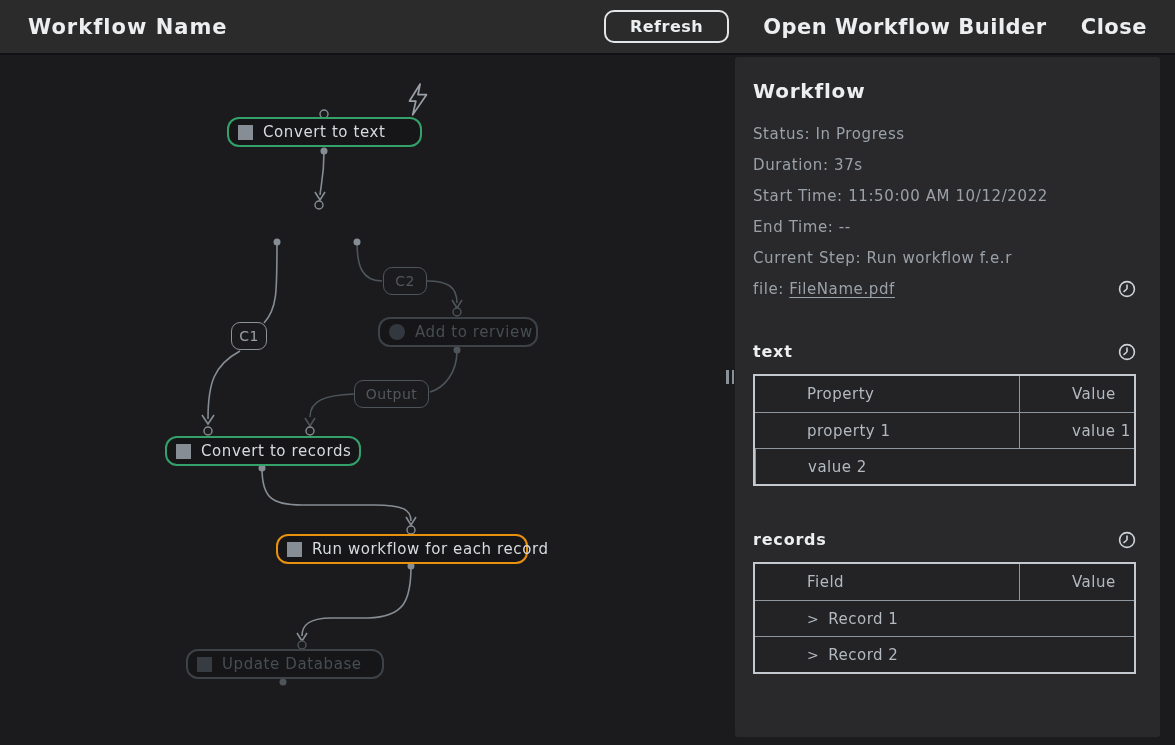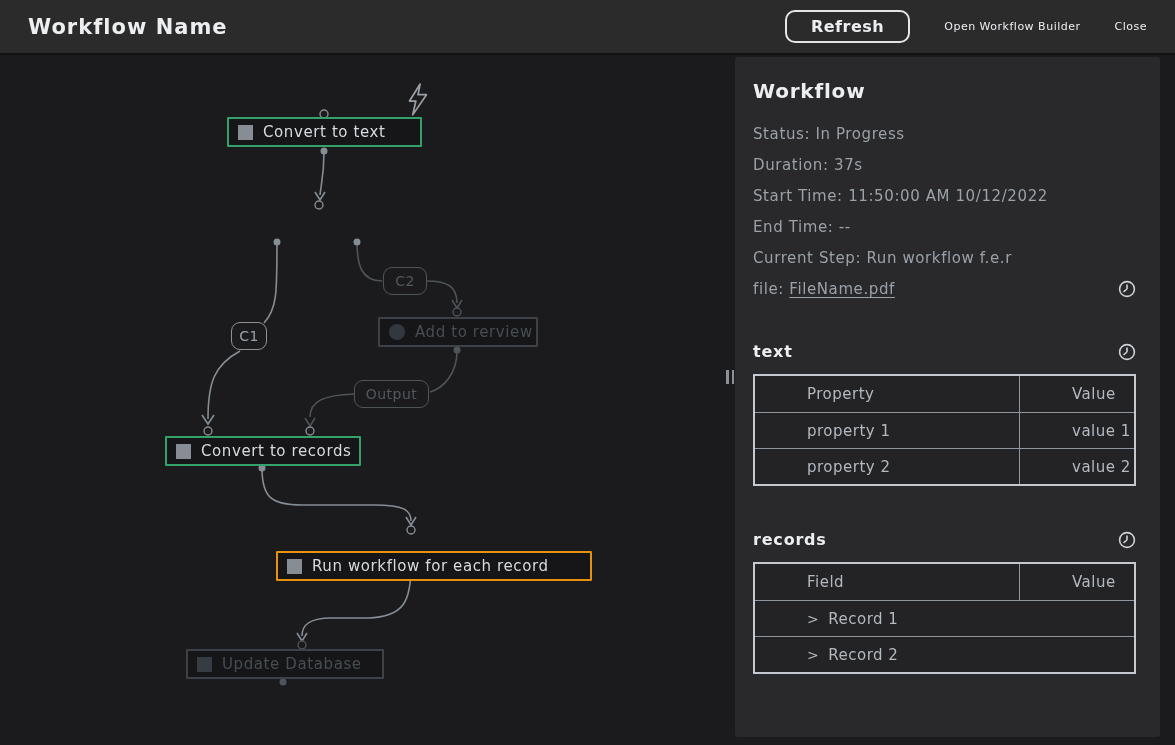--- a/index.html
+++ b/index.html
@@ -7,35 +7,35 @@
   body { font-family:"DejaVu Sans","Liberation Sans",sans-serif; }
   .app { position:relative; width:1175px; height:745px; background:#1b1b1d; overflow:hidden; }
 
   
   .topbar { position:absolute; left:0; top:0; width:1175px; height:55px; background:#2b2b2c;
             border-bottom:2px solid #121214; display:flex; align-items:center; padding:0 28px; }
   .topbar h1 { color:#eceef0; font-size:21px; font-weight:bold; letter-spacing:1px; }
   .topbar-actions { margin-left:auto; display:flex; align-items:center; gap:34px; }
   .btn-outline { background:transparent; border:2px solid #e3e6e9; border-radius:10px; color:#eceef0;
                  font-family:inherit; font-size:16px; font-weight:bold; padding:5px 24px; cursor:pointer; letter-spacing:0.5px; }
-  .btn-text { background:transparent; border:none; color:#eceef0; font-family:inherit; font-size:11px;
-              font-weight:normal; cursor:pointer; letter-spacing:0.5px; }
+  .btn-text { background:transparent; border:none; color:#eceef0; font-family:inherit; font-size:21px;
+              font-weight:bold; cursor:pointer; letter-spacing:0.5px; }
 
   
   .canvas { position:absolute; left:0; top:55px; width:735px; height:690px; background:#1b1b1d; }
   .edges { position:absolute; left:0; top:0; }
   .edge { stroke:#868d94; stroke-width:1.6; fill:none; }
   .edge-dim { stroke:#4d545a; stroke-width:1.6; fill:none; }
   .dot-out { fill:#868d94; }
   .dot-out-dim { fill:#4d545a; }
   .dot-in { fill:#1b1b1d; stroke:#868d94; stroke-width:1.4; }
   .dot-in-dim { fill:#1b1b1d; stroke:#4d545a; stroke-width:1.4; }
 
   .node { position:absolute; height:30px; display:flex; align-items:center; gap:10px; padding:0 9px;
-          background:#161618; border:2px solid; border-radius:1px; cursor:pointer; }
+          background:#161618; border:2px solid; border-radius:12px; cursor:pointer; }
   .node .nlabel { font-size:15px; letter-spacing:0.6px; color:#d7dbdf; white-space:nowrap; }
   .node.green { border-color:#34a06a; }
   .node.orange { border-color:#e8910f; }
   .node.dim { border-color:#3c4247; }
   .node.dim .nlabel { color:#464d53; }
   .nicon.sq { width:15px; height:15px; background:#878d94; flex:0 0 auto; }
   .node.dim .nicon.sq { background:#363c42; }
   .nicon.diamond { width:13px; height:13px; background:#878d94; transform:rotate(45deg); margin:0 2px; flex:0 0 auto; }
   .nicon.circ { width:16px; height:16px; border-radius:50%; background:#32383e; flex:0 0 auto; }
 
@@ -138,21 +138,21 @@
     <div class="node dim" style="left:378px;top:262px;width:160px">
       <span class="nicon circ"></span>
       <span class="nlabel">Add to rerview</span>
     </div>
 
     <div class="node green" style="left:165px;top:381px;width:196px">
       <span class="nicon sq"></span>
       <span class="nlabel">Convert to records</span>
     </div>
 
-    <div class="node orange" style="left:276px;top:496px;width:316px">
+    <div class="node orange" style="left:276px;top:479px;width:252px">
       <span class="nicon sq"></span>
       <span class="nlabel">Run workflow for each record</span>
     </div>
 
     <div class="node dim" style="left:186px;top:594px;width:198px">
       <span class="nicon sq"></span>
       <span class="nlabel">Update Database</span>
     </div>
 
     <div class="badge bright" style="left:231px;top:267px;width:36px">C1</div>
@@ -219,21 +219,20 @@
             <div class="tcell">Value</div>
           </div>
       </div>
       <div class="trow">
         <div class="tcell c1">property 1</div>
         <div class="c2">
             <div class="tcell">value 1</div>
           </div>
       </div>
       <div class="trow">
-        <div class="tcell c1">property 2</div>
         <div class="c2">
             <div class="tcell">value 2</div>
           </div>
       </div>
     </div>
 
     <div class="icon-row sec-head">
       <span class="sec-title">records</span>
       <button class="clock-btn">
         <svg width="18" height="18" viewBox="0 0 17 17">

